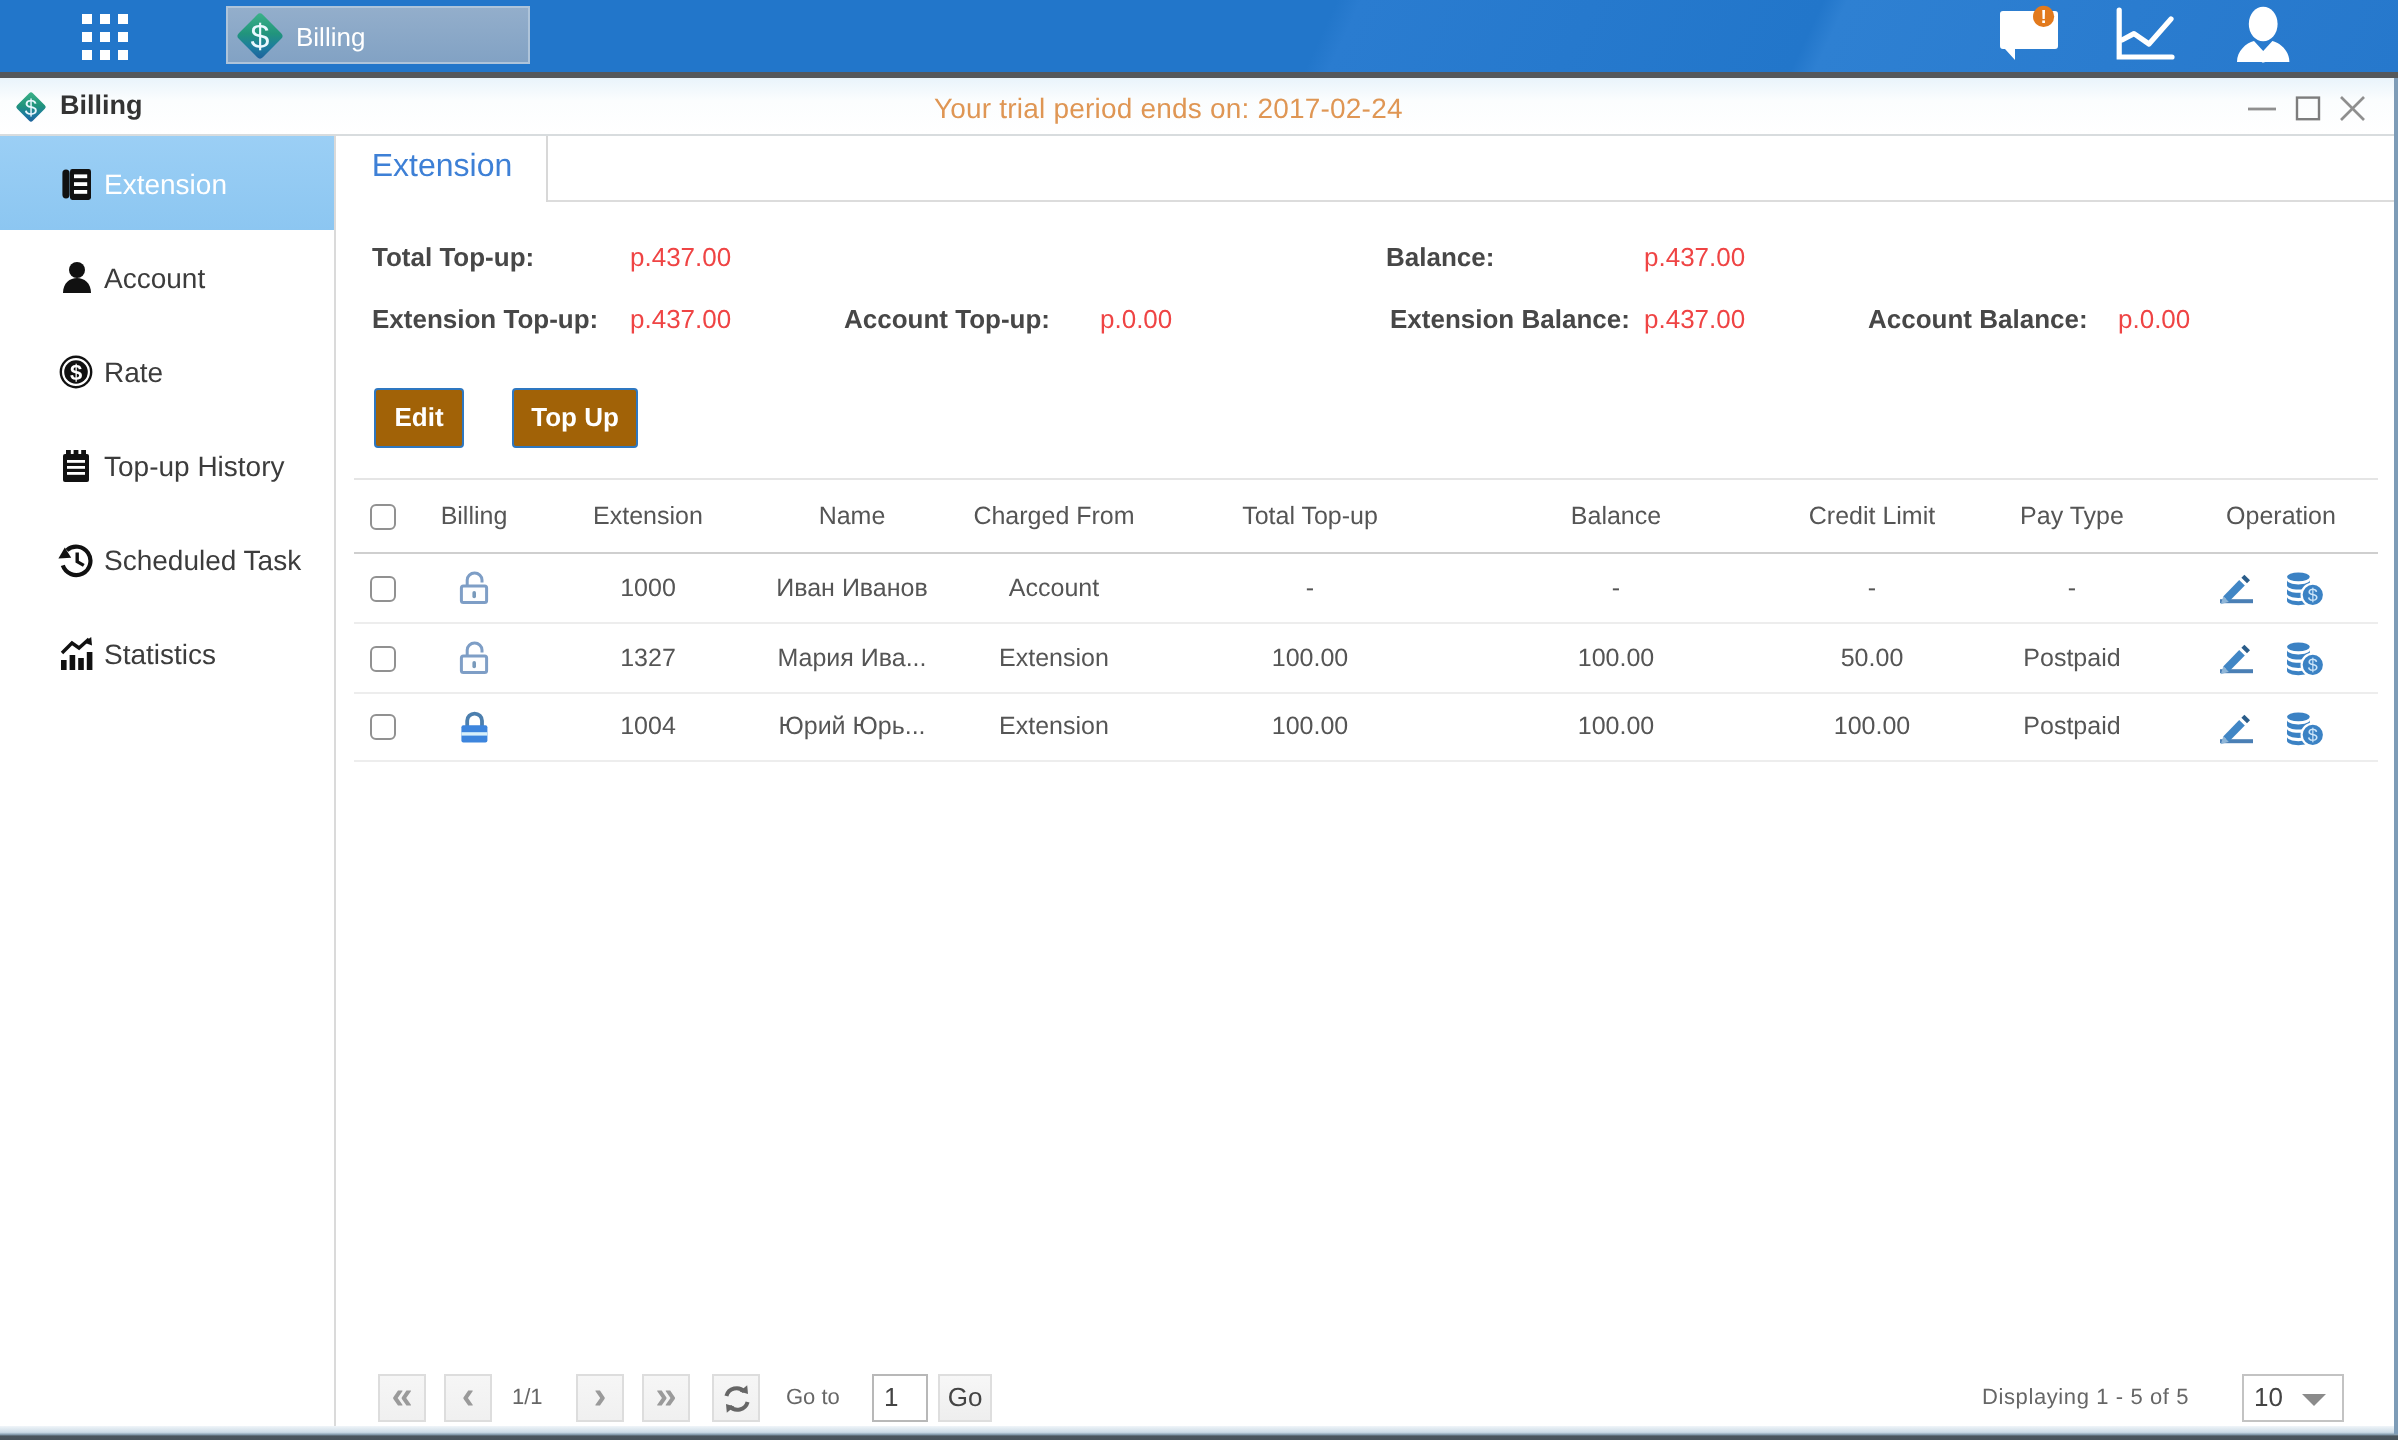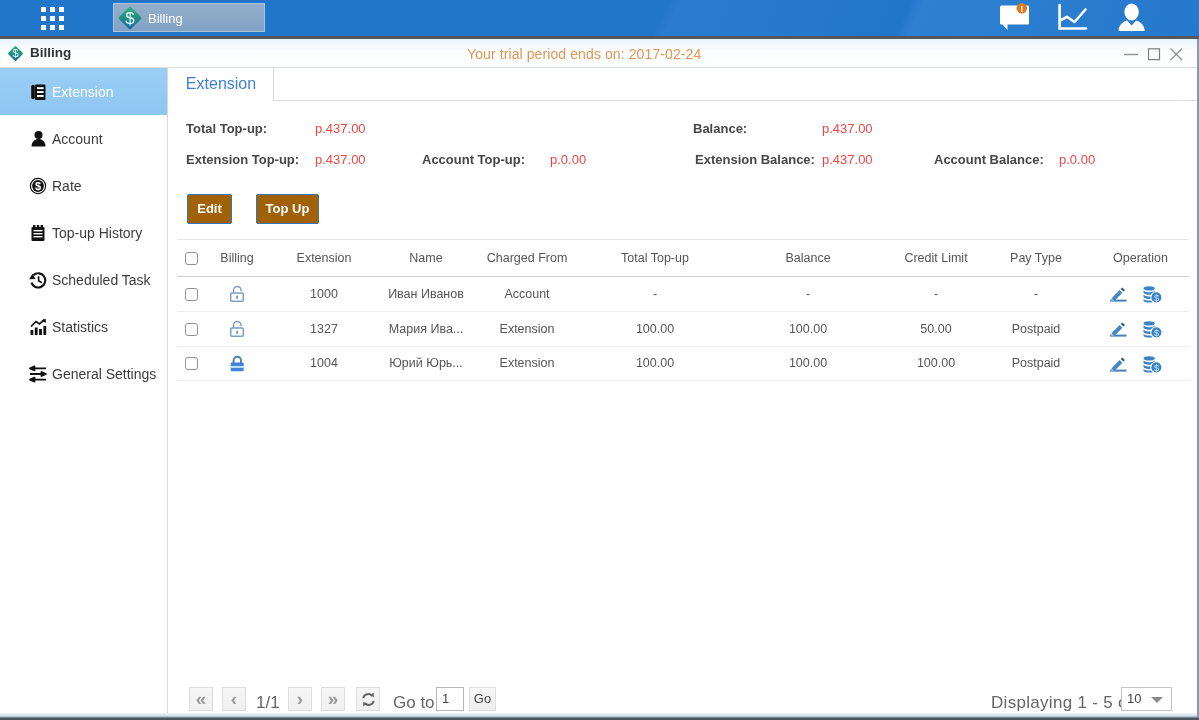--- a/index.html
+++ b/index.html
@@ -47,21 +47,21 @@
 
 #grid { position:absolute; left:8px; top:171px; width:1012px; }
 table { border-collapse:collapse; table-layout:fixed; width:1012px; }
 th { height:37px; font-size:12.5px; font-weight:normal; color:#555; border-top:1px solid #e5e5e5; border-bottom:1px solid #cfcfcf; text-align:center; }
 td { height:34.75px; font-size:12.5px; color:#555; text-align:center; border-bottom:1px solid #ededed; padding:0; }
 tr.odd td { background:#f5f5f5; }
 .cb { display:inline-block; width:13px; height:13px; border:1px solid #919191; border-radius:3px; background:#fff; vertical-align:middle; }
 
 
 .pgbtn { position:absolute; width:24px; height:24px; background:linear-gradient(180deg,#f6f6f6,#f0f0f0); border:1px solid #ddd; color:#9a9a9a; font-size:19px; font-weight:bold; text-align:center; line-height:21px; }
-.pgtxt { position:absolute; font-size:17px; color:#666; }
+.pgtxt { position:absolute; font-size:11px; color:#666; }
 #goinput { position:absolute; width:28px; height:24px; border:1px solid #b8b8b8; font-size:13px; color:#444; text-align:left; padding-left:5px; line-height:22px; background:#fff; }
 #gobtn { position:absolute; width:27px; height:24px; background:linear-gradient(180deg,#f7f7f7,#eee); border:1px solid #dedede; color:#444; font-size:13px; text-align:center; line-height:22px; }
 #pgselect { position:absolute; width:51px; height:24px; border:1px solid #c3c3c3; background:#fff; font-size:13px; color:#444; line-height:22px; padding-left:5px; }
 #pgselect .arr { position:absolute; right:8px; top:9px; width:0; height:0; border-left:6px solid transparent; border-right:6px solid transparent; border-top:6px solid #8b8b8b; }
 
 
 #bottomband { position:absolute; left:0; top:713px; width:1199px; height:7px;
   background:linear-gradient(180deg,#f0f5f9 0%,#ccdbe6 45%,#8ba2b4 60%,#4b565e 72%,#49545c 100%); }
 #rightedge { position:absolute; right:0; top:39px; width:2px; height:678px; background:#7e9cb7; }
 </style>
@@ -209,28 +209,20 @@
   <div class="sbitem">
     <svg class="ico" viewBox="0 0 18 18">
       <rect x="1.5" y="12" width="2.8" height="5" fill="#111"></rect>
       <rect x="5.8" y="9.5" width="2.8" height="7.5" fill="#111"></rect>
       <rect x="10.1" y="11" width="2.8" height="6" fill="#111"></rect>
       <rect x="14.4" y="8" width="2.8" height="9" fill="#111"></rect>
       <path d="M2 8.5 L7 3.5 L10.5 6 L15.5 1.5" stroke="#111" stroke-width="1.7" fill="none"></path>
       <path d="M16.6 0.5 l0.4 4.2 l-4 -1.4 z" fill="#111"></path>
     </svg>
     <span class="lbl">Statistics</span>
-  </div>
-  <div class="sbitem">
-    <svg class="ico" viewBox="0 0 18 18">
-      <path d="M17 3.4 H4 M1 3.4 l4.5 -2 v4 z" fill="#111" stroke="#111" stroke-width="1.8" stroke-linejoin="round"></path>
-      <path d="M1 9 H14 M17 9 l-4.5 -2 v4 z" fill="#111" stroke="#111" stroke-width="1.8" stroke-linejoin="round"></path>
-      <path d="M17 14.6 H4 M1 14.6 l4.5 -2 v4 z" fill="#111" stroke="#111" stroke-width="1.8" stroke-linejoin="round"></path>
-    </svg>
-    <span class="lbl">General Settings</span>
   </div>
 </div>
 
 <div id="main">
   <div id="tabbar">
     <div id="tabline"></div>
     <div id="activetab">Extension</div>
   </div>
 
   <span class="slabel" style="left:17px;top:53px">Total Top-up:</span>

